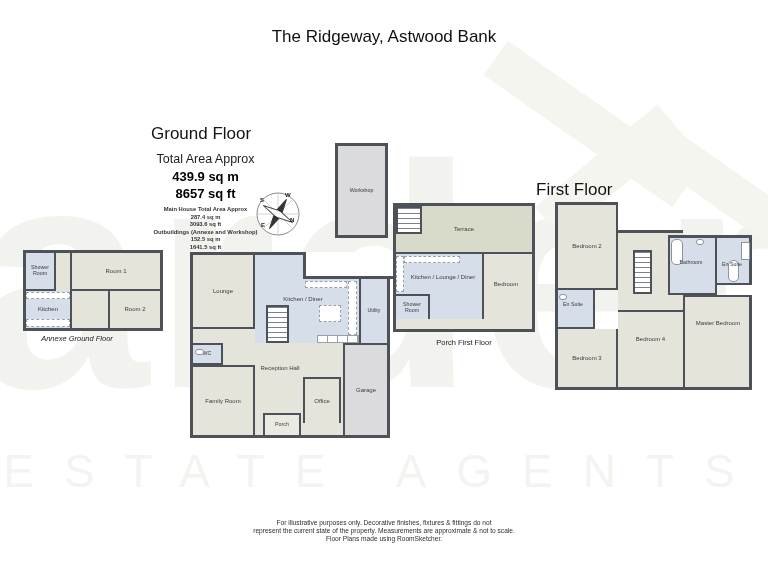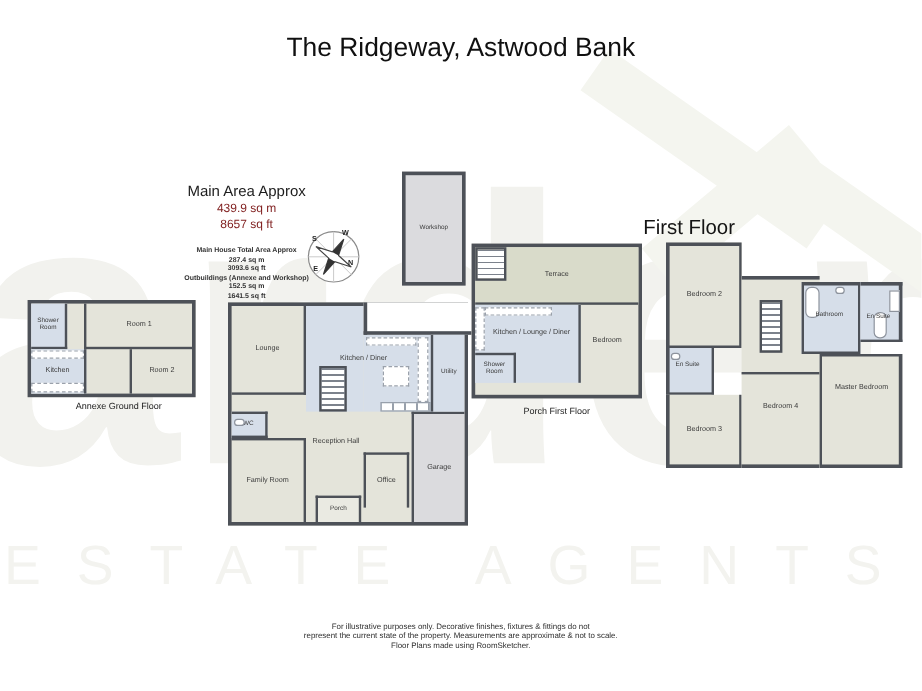--- a/index.html
+++ b/index.html
@@ -5,26 +5,26 @@
   html,body{margin:0;padding:0;background:#fff;}
   .canvas{position:relative;width:768px;height:576px;background:#ffffff;overflow:hidden;
           font-family:"Liberation Sans",sans-serif;color:#222;}
   
   .wm{position:absolute;color:#f2f2ee;z-index:0;user-select:none;white-space:nowrap;}
   .wm-brand{left:-28px;top:118px;font-size:318px;font-weight:700;line-height:1;letter-spacing:4px;}
   .wm-tag{left:0;top:444px;width:100%;text-align:center;font-size:46px;font-weight:400;
           letter-spacing:30px;color:#f3f3ef;}
   .wm-shape{position:absolute;background:#f4f5ef;z-index:0;}
   
-  .title{position:absolute;top:27px;left:0;width:100%;text-align:center;font-size:22px;
+  .title{position:absolute;top:27px;left:0;width:100%;text-align:center;font-size:17px;
          font-weight:500;color:#101010;z-index:2;}
   .heading{position:absolute;font-size:17px;font-weight:400;color:#141414;z-index:2;}
   .area-block{position:absolute;left:148px;top:151px;width:115px;text-align:center;z-index:2;}
   .area-line1{font-size:12.5px;color:#1c1c1c;line-height:1.35;}
-  .area-line{font-size:10px;color:#7f1d1d;line-height:1.35;}
+  .area-line{font-size:13px;color:#000000;line-height:1.35;font-weight:bold;}
   .detail-block{position:absolute;left:148px;top:206px;width:115px;text-align:center;z-index:2;}
   .detail-line{font-size:5.8px;font-weight:700;color:#333;line-height:1.3;}
   .footer{position:absolute;left:0;top:519px;width:100%;text-align:center;z-index:2;}
   .footer-line{font-size:6.6px;color:#2e2e2e;line-height:1.25;}
   .caption{position:absolute;text-align:center;font-size:7.5px;color:#1b1b1b;z-index:2;}
   
   .plan{position:absolute;box-sizing:border-box;z-index:1;}
   .wall3{border:3px solid #4d5158;}
   .room{position:absolute;box-sizing:border-box;display:flex;align-items:center;
         justify-content:center;text-align:center;color:#3b3b3b;}
@@ -47,24 +47,25 @@
 
 <div class="canvas">
 
   <div class="wm wm-brand">arden</div>
   <div class="wm wm-tag">ESTATE AGENTS</div>
   <div class="wm-shape" style="left:475px;top:103px;width:230px;height:42px;transform:rotate(35deg);"></div>
   <div class="wm-shape" style="left:529px;top:151px;width:160px;height:40px;transform:rotate(-40deg);"></div>
   <div class="wm-shape" style="left:623px;top:159px;width:175px;height:40px;transform:rotate(35deg);"></div>
 
   <div class="title">The Ridgeway, Astwood Bank</div>
+  <div class="heading" style="left:151px;top:124px;">Ground Floor</div>
   <div class="heading" style="left:536px;top:180px;">First Floor</div>
 
   <div class="area-block">
-    <div class="area-line1">Main Area Approx</div>
+    <div class="area-line1">Total Area Approx</div>
     <div class="area-line">439.9 sq m</div>
     <div class="area-line">8657 sq ft</div>
   </div>
 
   <div class="detail-block">
     <div class="detail-line">Main House Total Area Approx</div>
     <div class="detail-line">287.4 sq m</div>
     <div class="detail-line">3093.6 sq ft</div>
     <div class="detail-line">Outbuildings (Annexe and Workshop)</div>
     <div class="detail-line">152.5 sq m</div>
@@ -93,21 +94,21 @@
   </div>
 
   <div class="plan wall3 bg-room" style="left:23px;top:250px;width:140px;height:81px;">
     <div class="room bg-wet rls" style="left:0;top:0;width:30px;height:38px;border-right:2px solid #4d5158;border-bottom:2px solid #4d5158;">Shower Room</div>
     <div class="room bg-wet rl" style="left:0;top:38px;width:46px;height:37px;border-right:2px solid #4d5158;">Kitchen</div>
     <div class="counter" style="left:0;top:39px;width:44px;height:7px;"></div>
     <div class="counter" style="left:0;top:66px;width:44px;height:8px;"></div>
     <div class="room rl" style="left:44px;top:0;width:90px;height:38px;border-left:2px solid #4d5158;border-bottom:2px solid #4d5158;">Room 1</div>
     <div class="room rl" style="left:82px;top:38px;width:52px;height:37px;border-left:2px solid #4d5158;">Room 2</div>
   </div>
-  <div class="caption" style="left:29px;top:334px;width:140px;">Annexe Ground Floor</div>
+  <div class="caption" style="left:7px;top:334px;width:140px;font-style:italic;">Annexe Ground Floor</div>
 
   <div class="plan wall3 bg-room" style="left:190px;top:252px;width:200px;height:186px;">
     <div class="room rl" style="left:0;top:0;width:62px;height:74px;border-right:2px solid #4d5158;border-bottom:2px solid #4d5158;">Lounge</div>
     <div class="room bg-wet" style="left:62px;top:0;width:48px;height:88px;"></div>
     <div class="room bg-wet" style="left:110px;top:24px;width:58px;height:64px;"></div>
     <span class="roomlabel rl" style="left:75px;top:41px;width:70px;">Kitchen / Diner</span>
 
     <div style="position:absolute;left:110px;top:-3px;width:90px;height:27px;background:#fff;border-left:3px solid #4d5158;border-bottom:3px solid #4d5158;box-sizing:border-box;z-index:2;"></div>
     <div class="room bg-wet rls" style="left:166px;top:24px;width:28px;height:64px;border-left:2px solid #4d5158;z-index:2;">Utility</div>
     <div class="counter" style="left:112px;top:26px;width:42px;height:7px;z-index:3;"></div>

